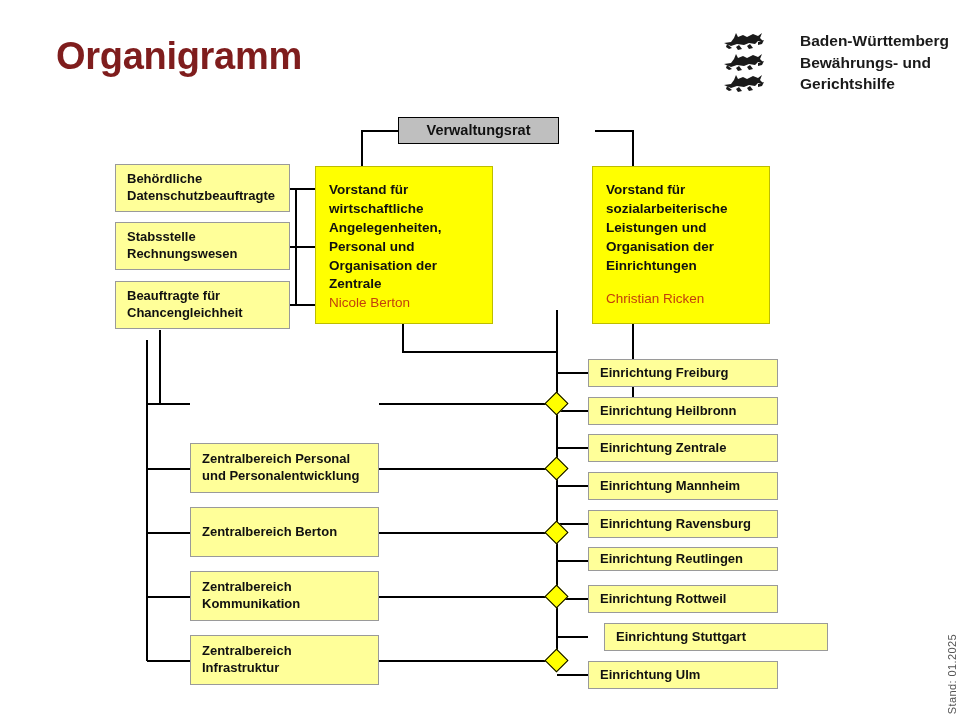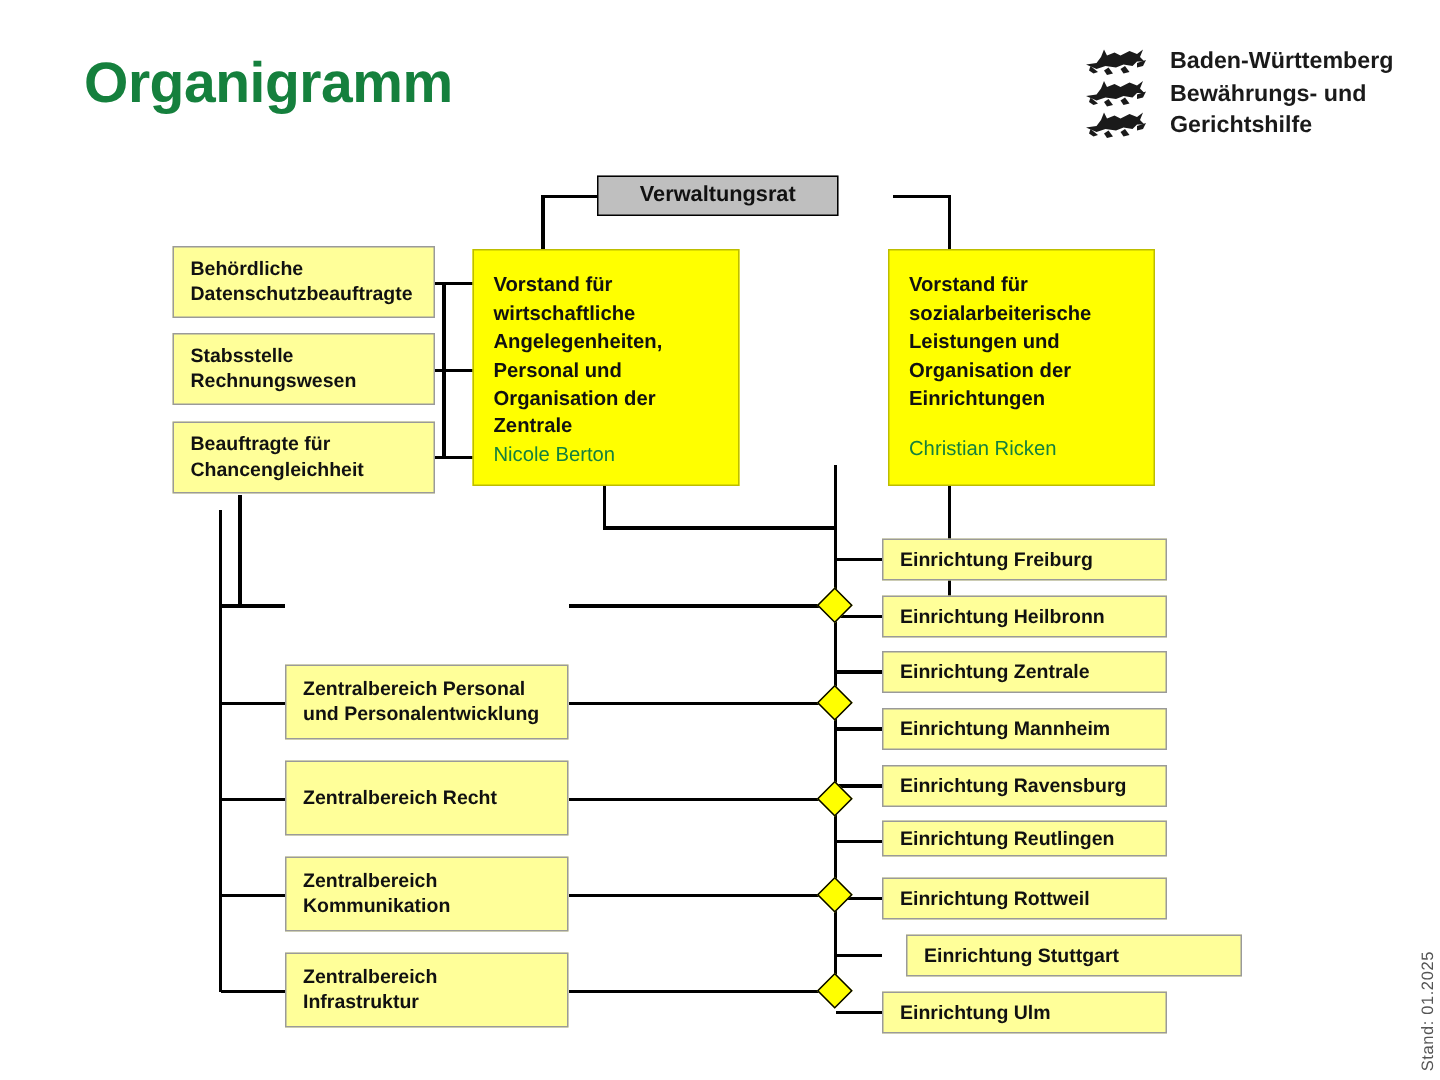--- a/index.html
+++ b/index.html
@@ -22,38 +22,39 @@
     height: 720px;
   }
   .abs { position: absolute; box-sizing: border-box; }
 
   
   #page-title {
     left: 56px; top: 35px;
     font-size: 38px;
     font-weight: bold;
     letter-spacing: -0.3px;
-    color: #15803d;
+    color: #7f1d1d;
     white-space: nowrap;
   }
 
   
   #logo {
     left: 722px; top: 30px;
     display: flex;
     align-items: flex-start;
     gap: 14px;
   }
   #logo-crest { width: 44px; height: 62px; display:block; }
   #logo-text {
     font-size: 15.5px;
     font-weight: bold;
     line-height: 1.40;
     color: #1a1a1a;
     white-space: nowrap;
+    margin-left: 20px;
   }
 
   
   #wires { position:absolute; left:0; top:0; width:960px; height:720px; pointer-events:none; }
 
   
   .box {
     border: 1px solid #9a9a9a;
     background: #ffff99;
     padding: 9px 11px;
@@ -76,21 +77,21 @@
   }
   .box.gray {
     background: #bfbfbf;
     border: 1px solid #000000;
     align-items: center;
     justify-content: center;
     font-size: 14.5px;
   }
   .box .person {
     font-weight: normal;
-    color: #15803d;
+    color: #c2410c;
     font-size: 13.5px;
     margin-top: auto;
   }
   .box .title-lines { white-space: pre-line; }
 
   
   .diamond {
     width: 17px; height: 17px;
     background: #ffff00;
     border: 1.6px solid #000000;
@@ -214,21 +215,21 @@
     <span>Stabsstelle Rechnungswesen</span>
   </div>
   <div class="abs box pale" style="left:115px; top:281px; width:175px; height:48px;">
     <span>Beauftragte für Chancengleichheit</span>
   </div>
 
   <div class="abs box pale" style="left:190px; top:443px; width:189px; height:50px;">
     <span>Zentralbereich Personal und Personalentwicklung</span>
   </div>
   <div class="abs box pale" style="left:190px; top:507px; width:189px; height:50px;">
-    <span>Zentralbereich Recht</span>
+    <span>Zentralbereich Berton</span>
   </div>
   <div class="abs box pale" style="left:190px; top:571px; width:189px; height:50px;">
     <span>Zentralbereich Kommunikation</span>
   </div>
   <div class="abs box pale" style="left:190px; top:635px; width:189px; height:50px;">
     <span>Zentralbereich Infrastruktur</span>
   </div>
 
   <div class="abs diamond" style="left:548px; top:395px;"></div>
   <div class="abs diamond" style="left:548px; top:460px;"></div>

